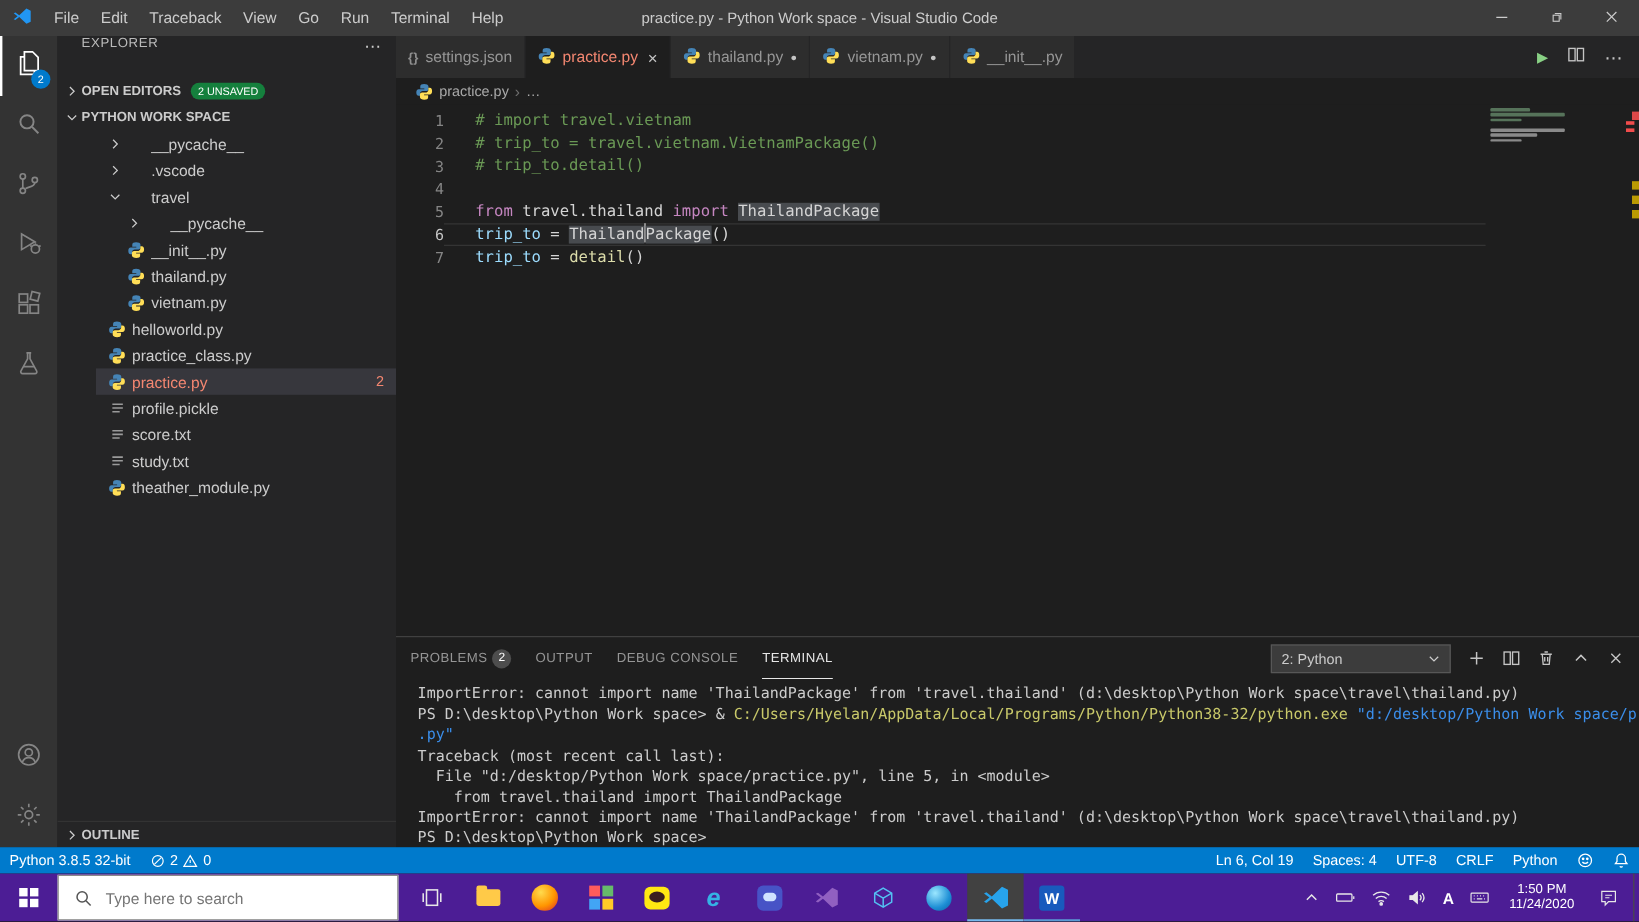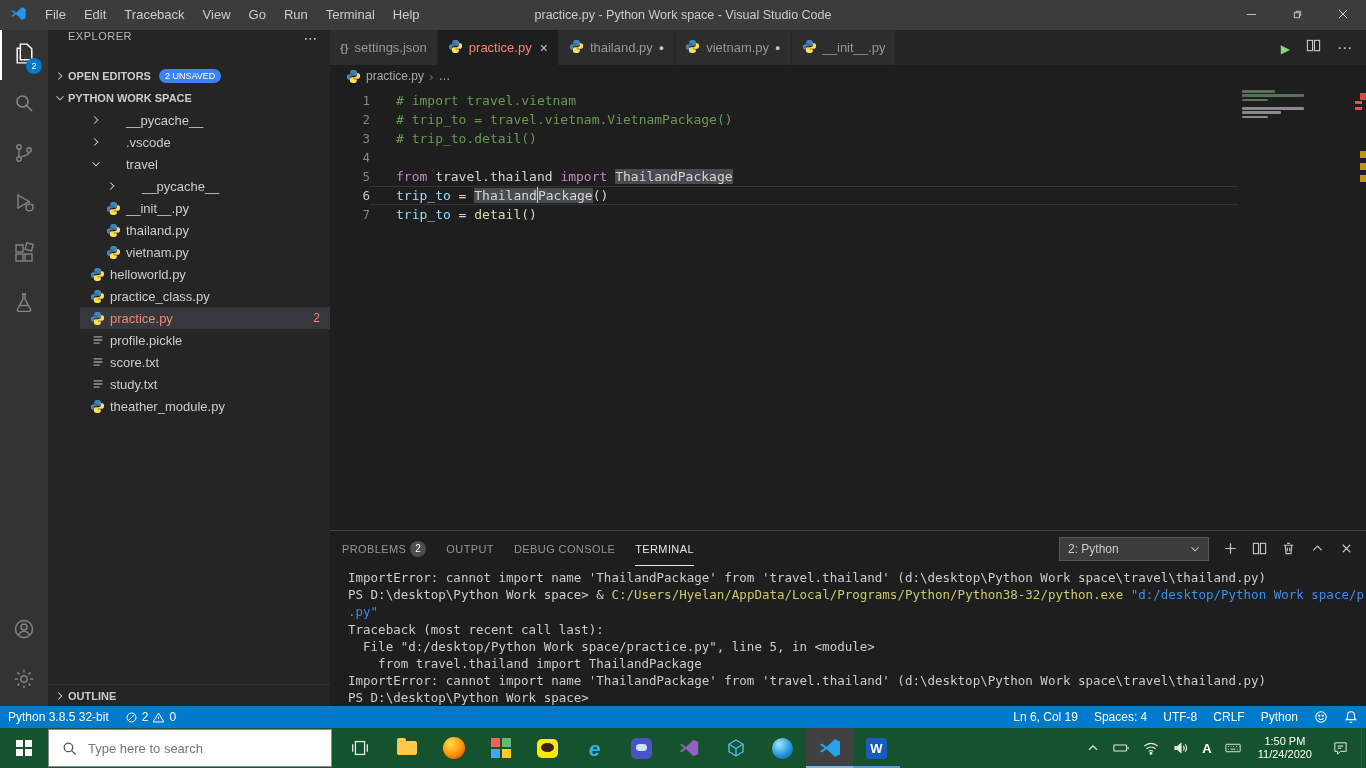--- a/index.html
+++ b/index.html
@@ -25,21 +25,21 @@
   .act-item.active{color:#ffffff;box-shadow:inset 2px 0 0 #ffffff;}
   .act-badge{position:absolute;right:6px;bottom:6px;background:#007acc;color:#fff;font-size:9px;min-width:16px;height:16px;border-radius:8px;display:flex;align-items:center;justify-content:center;padding:0 3px;}
   .act-spacer{margin-top:auto;}
 
   
   .sidebar{width:282px;background:#252526;color:#cccccc;display:flex;flex-direction:column;flex:none;font-size:13px;}
   .sb-title{height:35px;display:flex;align-items:flex-start;padding:0 12px 0 20px;font-size:11px;letter-spacing:.5px;color:#bbbbbb;flex:none;}
   .sb-title .more{margin-left:auto;color:#cccccc;font-size:14px;}
   .sb-sect{height:22px;display:flex;align-items:center;font-size:11px;font-weight:bold;color:#cccccc;padding-left:4px;flex:none;}
   .sb-sect .chev{width:16px;display:flex;justify-content:center;}
-  .oe-badge{margin-left:8px;background:#3b82f6;color:#ffffff;font-size:9px;font-weight:normal;border-radius:8px;padding:2px 6px;}
+  .oe-badge{margin-left:8px;background:#15803d;color:#ffffff;font-size:9px;font-weight:normal;border-radius:8px;padding:2px 6px;}
   .tree{flex:none;}
   .trow{height:22px;display:flex;align-items:center;cursor:default;margin-left:32px;}
   .trow.sel{background:#37373d;}
   .trow .tind{flex:none;}
   .tchev{width:16px;flex:none;display:flex;justify-content:center;align-items:center;}
   .ticon{width:19px;flex:none;display:flex;align-items:center;justify-content:center;}
   .tlabel{padding-left:3px;white-space:nowrap;}
   .trow.err .tlabel{color:#f48771;}
   .tbadge{margin-left:auto;padding-right:10px;color:#f48771;font-size:12px;}
   .outline{margin-top:auto;border-top:1px solid #333333;}
@@ -99,21 +99,21 @@
   .tok.tdf{color:#cccccc;}
   .tok.tyl{color:#c9c96a;}
   .tok.tbl{color:#3b8eea;}
 
   
   .statusbar{height:22px;background:#007acc;color:#ffffff;display:flex;align-items:center;font-size:12px;flex:none;}
   .st-item{display:flex;align-items:center;gap:4px;padding:0 8px;height:22px;}
   .st-right{margin-left:auto;display:flex;align-items:center;}
 
   
-  .taskbar{height:40px;background:#14532d;display:flex;align-items:center;flex:none;}
+  .taskbar{height:40px;background:#4c1d95;display:flex;align-items:center;flex:none;}
   .tb-start{width:48px;height:40px;display:flex;align-items:center;justify-content:center;}
   .ic-start{display:grid;grid-template-columns:7px 7px;grid-template-rows:7px 7px;gap:1.5px;}
   .ic-start i{background:#ffffff;display:block;}
   .tb-search{width:284px;height:38px;background:#ffffff;border:1px solid #8a8a8a;display:flex;align-items:center;margin-right:4px;}
   .tb-search input{border:none;outline:none;flex:1;font-size:13px;color:#444;background:transparent;font-family:"Liberation Sans",sans-serif;}
   .tb-search .mag{padding:0 10px 0 12px;display:flex;}
   .tb-apps{display:flex;align-items:center;height:40px;}
   .tbtn{width:47px;height:40px;display:flex;align-items:center;justify-content:center;}
   .tbtn.tb-active{background:#414141;box-shadow:inset 0 -2px 0 #76b9ed;}
   .tbtn.tb-open{box-shadow:inset 0 -2px 0 #5b9bd5;}

